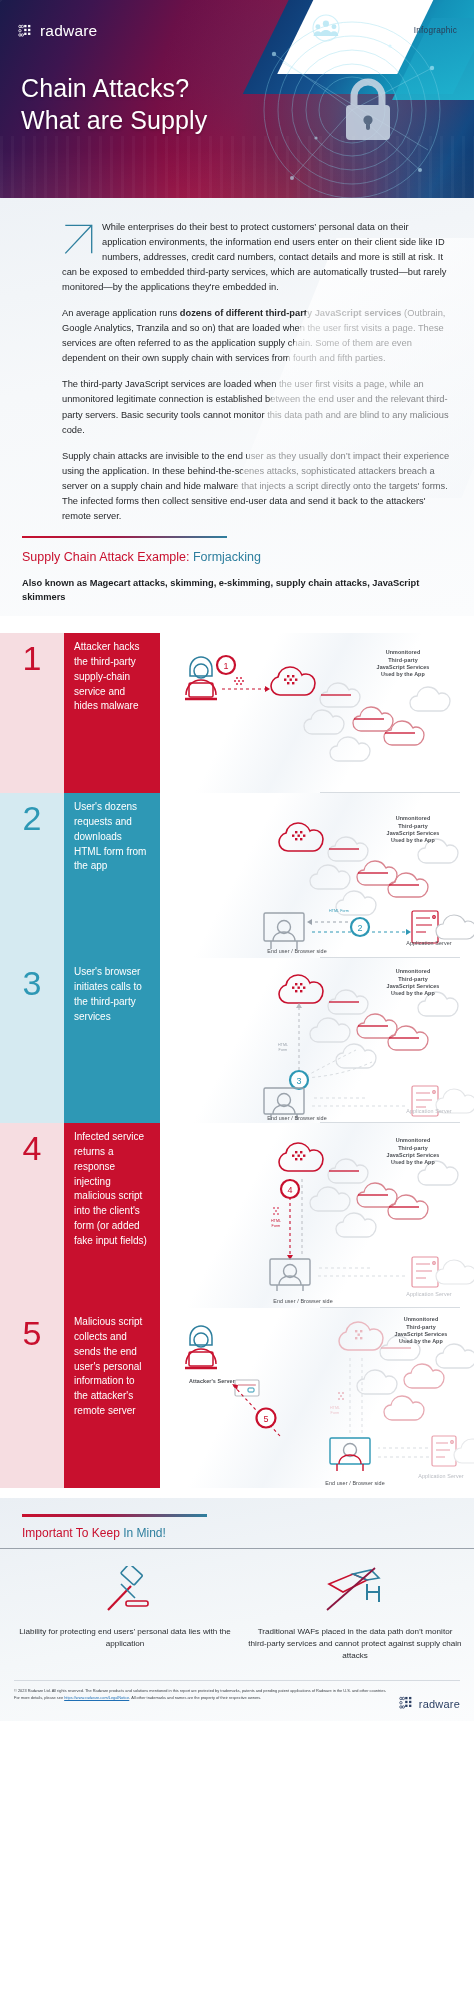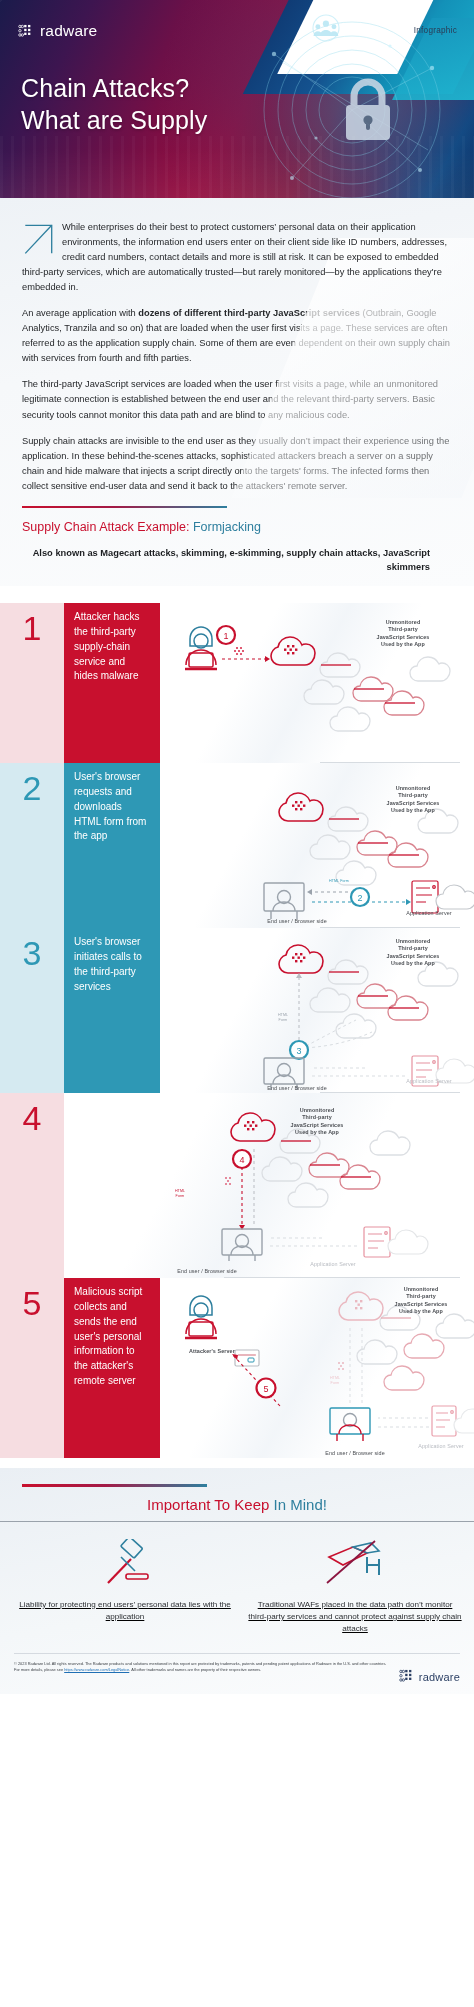--- a/index.html
+++ b/index.html
@@ -91,31 +91,31 @@
     background: linear-gradient(135deg, rgba(255,255,255,.85), rgba(235,240,246,.2));
     transform: skewX(-22deg); pointer-events: none;
   }
   .intro-first {
     position: relative; font-size: 9.3px; line-height: 1.62;
     color: #26282b; text-align: left;
   }
   .quote-mark {
     float: left; width: 33px; height: 33px; margin: 2px 7px 0 0;
   }
-  .intro p { font-size: 9.3px; line-height: 1.62; color: #26282b; margin-bottom: 11px; }
+  .intro p { font-size: 9.3px; line-height: 1.62; color: #26282b; margin-bottom: 11px; margin-left: 40px; }
   .intro p b { font-weight: 700; }
 
   
   .sec-rule { height: 2.5px; width: 205px; margin: 12px 0 9px 22px;
     background: linear-gradient(90deg, #c8102e 0%, #a31a46 45%, #2e7f9e 100%); }
   .sec-title { margin: 12px 22px; font-size: 12.5px; font-weight: 400; line-height: 1.2; }
   .sec-title .r { color: #c8102e; }
   .sec-title .b { color: #2e7f9e; }
   .sec-sub { margin: 9px 22px 0 22px; font-size: 9.3px; font-weight: 700;
-    color: #1c1e21; line-height: 1.45; text-align: right; }
+    color: #1c1e21; line-height: 1.45; }
 
   
   .steps { margin-top: 17px; }
   .step { display: flex; align-items: stretch; position: relative; }
   .step-num {
     width: 64px; flex: 0 0 64px;
     display: flex; align-items: flex-start; justify-content: center;
     padding-top: 9px;
   }
   .step-num span { font-size: 34px; font-weight: 300; line-height: .95; }
@@ -150,25 +150,25 @@
   .svc-label { font-weight: 700; }
 
   
   .kim {
     margin-top: 10px; padding: 16px 0 0 0;
     background: linear-gradient(170deg, #eaeff4 0%, #f4f7f9 55%, #fbfcfd 100%);
     position: relative;
   }
   .kim-rule { height: 2.5px; width: 185px; margin: 0 0 9px 22px;
     background: linear-gradient(90deg, #c8102e 0%, #a31a46 45%, #2e7f9e 100%); }
-  .kim-title { margin: 0 22px 0 22px; font-size: 15px; text-align: center; }
+  .kim-title { margin: 0 22px 0 22px; font-size: 12px; }
   .kim-title .r { color: #c8102e; }
   .kim-title .b { color: #2e7f9e; }
   .kim-hr { margin-top: 8px; height: 1px; background: #9aa2ab; }
-  .kim-cols { display: flex; padding: 16px 4px 10px 10px; text-decoration: underline; }
+  .kim-cols { display: flex; padding: 16px 4px 10px 10px; }
   .kim-col { flex: 1 1 50%; text-align: center; padding: 0 8px; }
   .kim-icon { height: 52px; display: flex; align-items: center; justify-content: center; }
   .kim-text { margin-top: 9px; font-size: 8.1px; line-height: 1.5; color: #2b2e32; }
 
   
   .footer {
     border-top: 1px solid #d5dae0;
     margin: 8px 14px 0 14px; padding: 7px 0 10px 0;
     display: flex; align-items: flex-start; gap: 10px;
   }
@@ -262,21 +262,21 @@
 
 <div class="intro">
   <p class="intro-first">
     <svg class="quote-mark" viewBox="0 0 40 40">
       <path d="M4 38 L36 4" fill="none" stroke="#2e7f9e" stroke-width="1.6"></path>
       <path d="M4 4 L36 4 L36 38" fill="none" stroke="#2e7f9e" stroke-width="1.6"></path>
     </svg>
     <span>While enterprises do their best to protect customers’ personal data on their application environments, the information end users enter on their client side like ID numbers, addresses, credit card numbers, contact details and more is still at risk. It can be exposed to embedded third-party services, which are automatically trusted—but rarely monitored—by the applications they're embedded in.</span>
   </p>
 
-  <p><span>An average application with </span><b>dozens of different third-party JavaScript services</b><span> (Outbrain, Google Analytics, Tranzila and so on) that are loaded when the user first visits a page. These services are often referred to as the application supply chain. Some of them are even dependent on their own supply chain with services from fourth and fifth parties.</span></p>
+  <p><span>An average application runs </span><b>dozens of different third-party JavaScript services</b><span> (Outbrain, Google Analytics, Tranzila and so on) that are loaded when the user first visits a page. These services are often referred to as the application supply chain. Some of them are even dependent on their own supply chain with services from fourth and fifth parties.</span></p>
 
   <p>The third-party JavaScript services are loaded when the user first visits a page, while an unmonitored legitimate connection is established between the end user and the relevant third-party servers. Basic security tools cannot monitor this data path and are blind to any malicious code.</p>
   <p>Supply chain attacks are invisible to the end user as they usually don’t impact their experience using the application. In these behind-the-scenes attacks, sophisticated attackers breach a server on a supply chain and hide malware that injects a script directly onto the targets' forms. The infected forms then collect sensitive end-user data and send it back to the attackers' remote server.</p>
 
   <div class="sec-rule" style="margin-left:0"></div>
   <div class="sec-title" style="margin-left:0"><span class="r">Supply Chain Attack Example:</span><span class="b"> Formjacking</span></div>
   <div class="sec-sub" style="margin-left:0;margin-bottom:2px">Also known as Magecart attacks, skimming, e-skimming, supply chain attacks, JavaScript skimmers</div>
 </div>
 
 <div class="steps">
@@ -343,21 +343,21 @@
 Used by the App</div>
       </div>
       <div class="step-divider"></div>
     </div>
   </div>
 
   <div class="step blue" style="height:165px">
     <div class="step-num">
       <span>2</span>
     </div>
-    <div class="step-label">User's browser requests and downloads HTML form from the app</div>
+    <div class="step-label">User's dozens requests and downloads HTML form from the app</div>
     <div class="step-fig">
       <div class="step-fig-inner">
         <svg width="100%" height="100%" viewBox="0 0 314 165" preserveAspectRatio="xMidYMid meet">
           <path d="M128 58c-5 0-9-4-9-9 0-4 3-8 7-9 1-6 6-10 12-10 5 0 10 3 12 8 1-1 3-1 4-1 5 0 9 4 9 9 0 6-4 12-10 12z" fill="none" stroke="#c8102e" stroke-width="1.6"></path>
           <g fill="#c8102e">
             <rect x="135" y="38" width="2.4" height="2.4"></rect>
               <rect x="140" y="38" width="2.4" height="2.4"></rect>
             <rect x="137.5" y="41.5" width="2.4" height="2.4"></rect>
               <rect x="135" y="45" width="2.4" height="2.4"></rect>
             <rect x="140" y="45" width="2.4" height="2.4"></rect>
@@ -476,20 +476,21 @@
 Form</div>
       </div>
       <div class="step-divider"></div>
     </div>
   </div>
 
   <div class="step red" style="height:185px">
     <div class="step-num">
       <span>4</span>
     </div>
+    <div class="step-label">Infected service returns a response injecting malicious script into the client's form (or added fake input fields)</div>
     <div class="step-fig">
       <div class="step-fig-inner">
         <svg width="100%" height="100%" viewBox="0 0 314 185" preserveAspectRatio="xMidYMid meet">
           <path d="M128 48c-5 0-9-4-9-9 0-4 3-8 7-9 1-6 6-10 12-10 5 0 10 3 12 8 1-1 3-1 4-1 5 0 9 4 9 9 0 6-4 12-10 12z" fill="none" stroke="#c8102e" stroke-width="1.6"></path>
           <g fill="#c8102e">
             <rect x="135" y="28" width="2.4" height="2.4"></rect>
               <rect x="140" y="28" width="2.4" height="2.4"></rect>
             <rect x="137.5" y="31.5" width="2.4" height="2.4"></rect>
               <rect x="135" y="35" width="2.4" height="2.4"></rect>
             <rect x="140" y="35" width="2.4" height="2.4"></rect>

